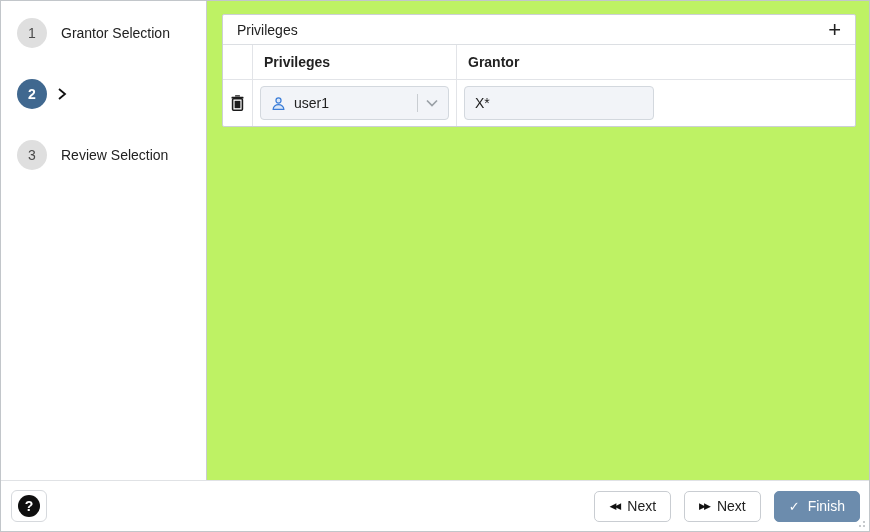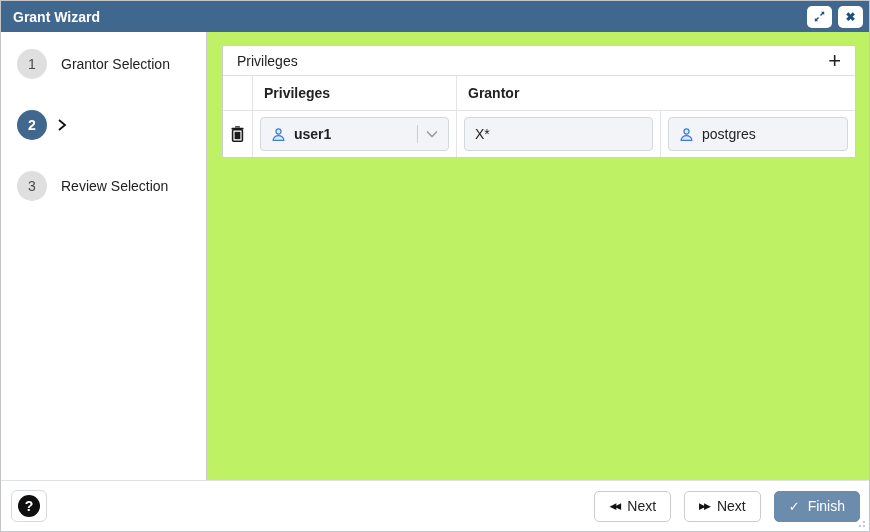--- a/index.html
+++ b/index.html
@@ -67,21 +67,21 @@
   }
   .cell-actions { justify-content: center; padding: 0 !important; }
   .trash-btn { background: none; border: none; cursor: pointer; display: flex; align-items: center; padding: 2px; }
 
   .field {
     background: #f2f4f8; border: 1px solid #d3d8de; border-radius: 4px;
     height: 34px; width: 100%; display: flex; align-items: center;
     padding: 0 10px; font-size: 14px; color: #222;
   }
   .field .person { margin-right: 8px; display: flex; align-items: center; }
-  .select-field { cursor: pointer; font-weight: bold; }
+  .select-field { cursor: pointer; }
   .select-field .sep { margin-left: auto; width: 1px; height: 18px; background: #c9cdd2; }
   .select-field .dd { margin-left: 8px; display: flex; align-items: center; }
 
   
   .footer {
     height: 51px; flex: 0 0 auto; border-top: 1px solid #e0e2e5;
     display: flex; align-items: center; padding: 0 9px 0 10px; background: #fff;
   }
   .help-btn {
     width: 36px; height: 32px; background: #fff; border: 1px solid #d6d9dd; border-radius: 6px;
@@ -110,35 +110,20 @@
   }
   .grip i:nth-child(1) { right: 0; bottom: 0; }
   .grip i:nth-child(2) { right: 4px; bottom: 0; }
   .grip i:nth-child(3) { right: 0; bottom: 4px; }
 </style>
 </head>
 <body>
 
 <div class="dialog">
 
-  <div class="titlebar">
-    <span class="title">Grant Wizard</span>
-    <button class="win-btn">
-      <span style="display:flex;">
-        <svg width="13" height="13" viewBox="0 0 16 16">
-          <path d="M9.2 6.8 L13.2 2.8 M2.8 13.2 L6.8 9.2" stroke="#1e4e79" stroke-width="1.7" fill="none"></path>
-          <path d="M9.8 2.2 h4 v4 z" fill="#1e4e79"></path>
-          <path d="M6.2 13.8 h-4 v-4 z" fill="#1e4e79"></path>
-        </svg>
-      </span>
-    </button>
-    <button class="win-btn">
-      <span>✖</span>
-    </button>
-  </div>
 
   <div class="wizard-body">
 
     <div class="sidebar">
       <div class="step">
         <span class="step-circle">1</span>
         <span class="step-label">Grantor Selection</span>
       </div>
       <div class="step active">
         <span class="step-circle">2</span>
@@ -198,31 +183,20 @@
               </span>
             </div>
           </div>
 
           <div>
             <div class="field">
               <span>X*</span>
             </div>
           </div>
 
-          <div>
-            <div class="field">
-              <span class="person">
-                <svg width="15" height="15" viewBox="0 0 16 16">
-                  <circle cx="8" cy="4.8" r="2.7" fill="#dbe7f7" stroke="#3b7dd8" stroke-width="1.3"></circle>
-                  <path d="M2.3 14.2 a5.7 4.9 0 0 1 11.4 0 z" fill="#dbe7f7" stroke="#3b7dd8" stroke-width="1.3"></path>
-                </svg>
-              </span>
-              <span>postgres</span>
-            </div>
-          </div>
         </div>
       </div>
     </div>
   </div>
 
   <div class="footer">
     <button class="help-btn">
       <span class="help-circle">?</span>
     </button>
     <div class="footer-right">

